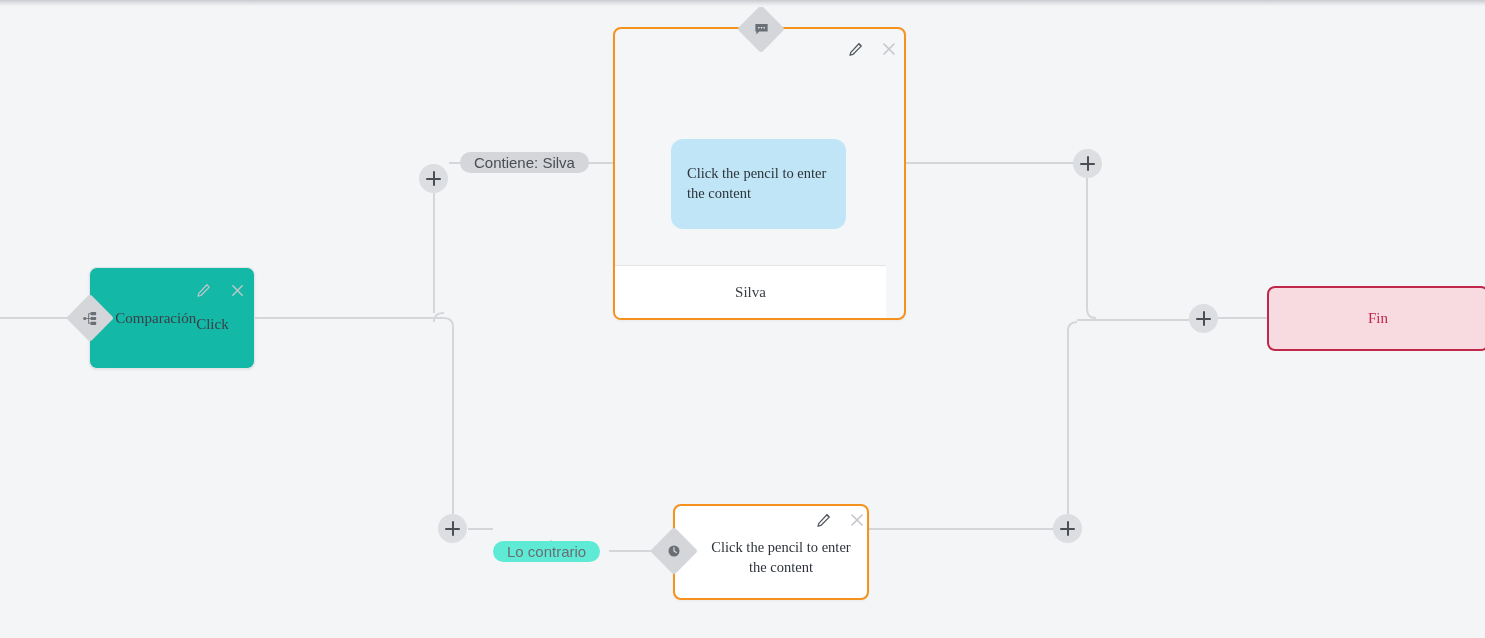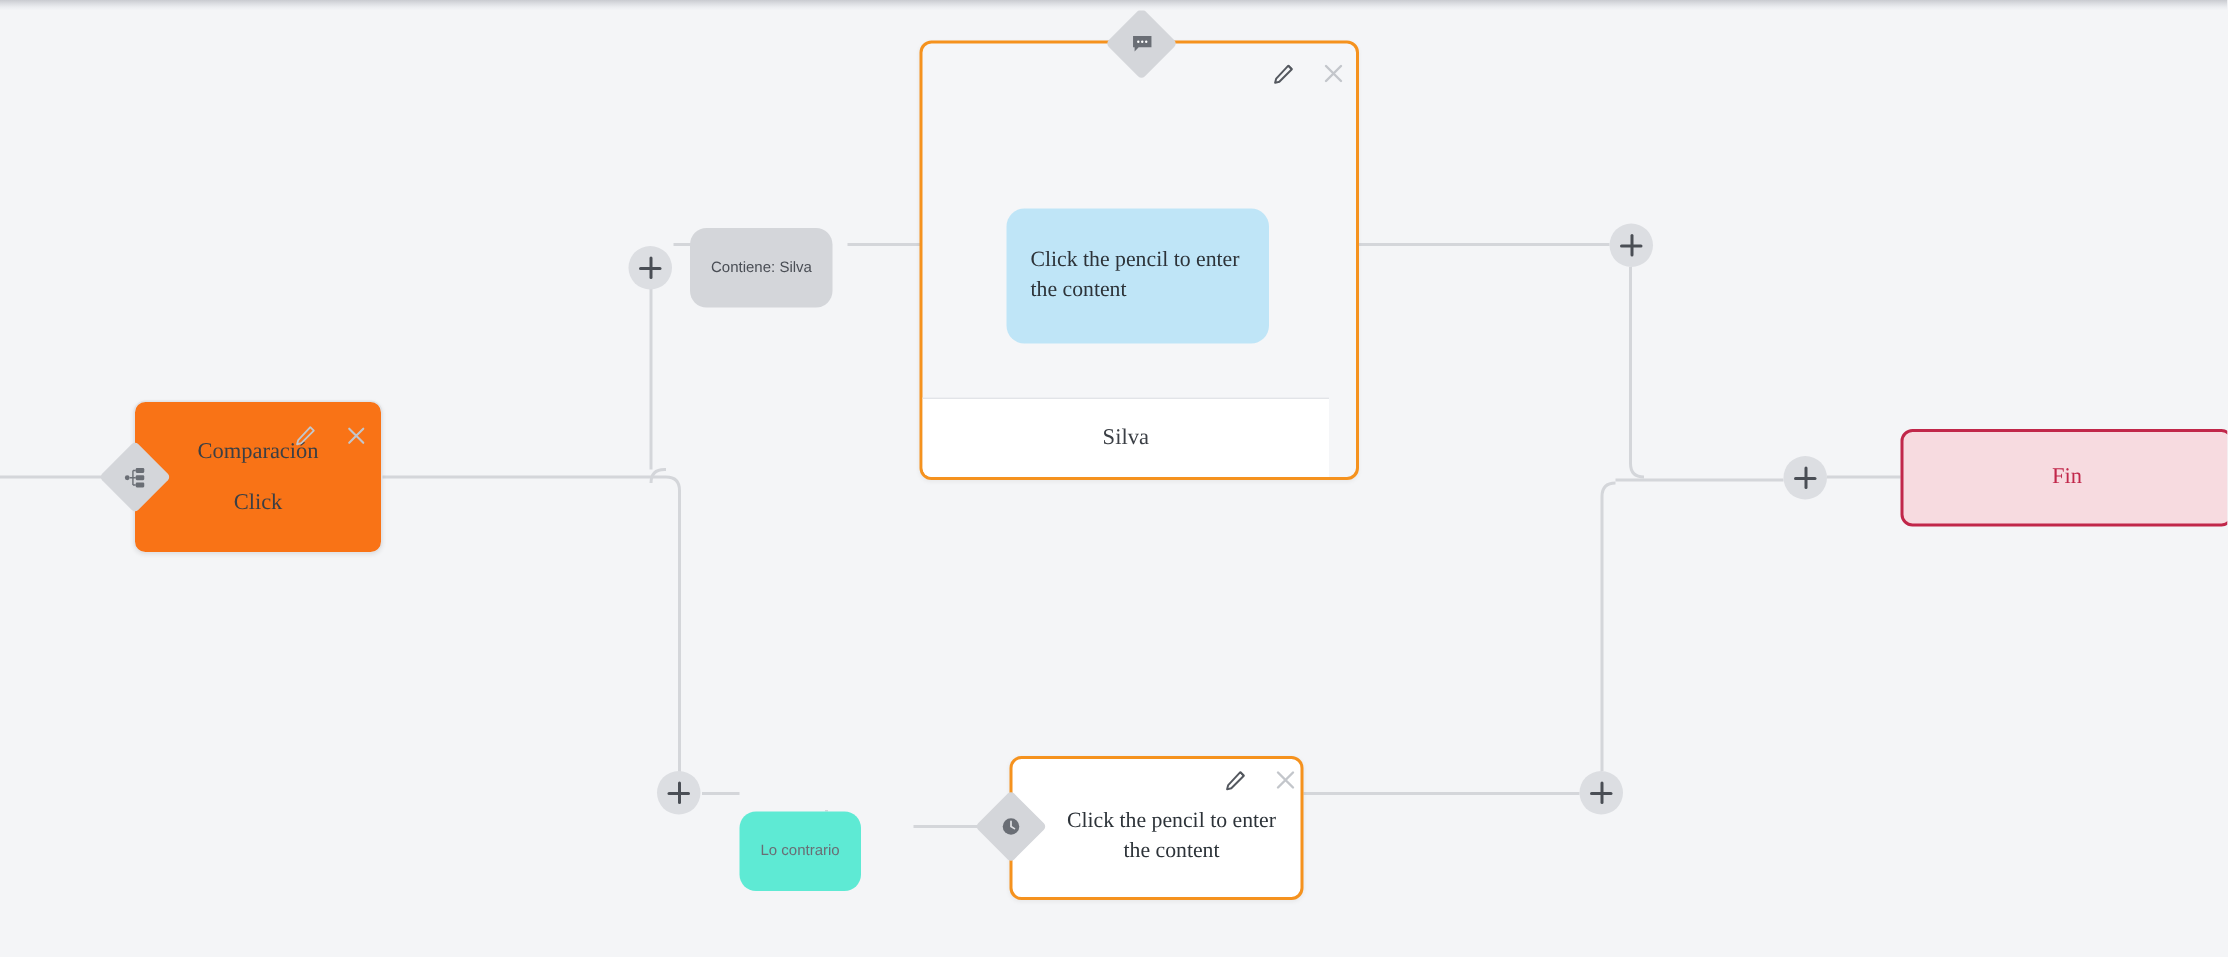--- a/index.html
+++ b/index.html
@@ -44,26 +44,26 @@
   
   .node {
     position: absolute;
     box-sizing: border-box;
     z-index: 5;
     font-family: Liberation Serif, serif;
   }
 
   
   .card-plain {
-    background: #f97316;
+    background: #14b8a6;
     border: 1px solid #e2e4e8;
     border-radius: 8px;
     box-shadow: 0 1px 3px rgba(0,0,0,0.07);
     display: flex;
-    flex-direction: column;
+    flex-direction: row;
     align-items: center;
     justify-content: center;
   }
   .card-plain .card-line {
     color: #3b3f45;
     font-size: 15px;
     line-height: 1.35;
     text-align: center;
   }
   .card-plain .card-line.second { margin-top: 13px; }
@@ -194,24 +194,24 @@
     transform: translateY(-50%);
   }
 
   
   .edge-label {
     position: absolute;
     display: flex;
     align-items: center;
     justify-content: center;
     border-radius: 11px;
-    font-size: 10px;
+    font-size: 15px;
     color: #4a4e55;
     white-space: nowrap;
-    padding: 16px 14px;
+    padding: 0 14px;
     height: 21px;
     z-index: 11;
   }
   .edge-label.gray { background: #d4d6da; }
   .edge-label.white { background: #5eead4; color: #6a6e75; }
 </style>
 </head>
 <body>
 
 <div id="canvas">

